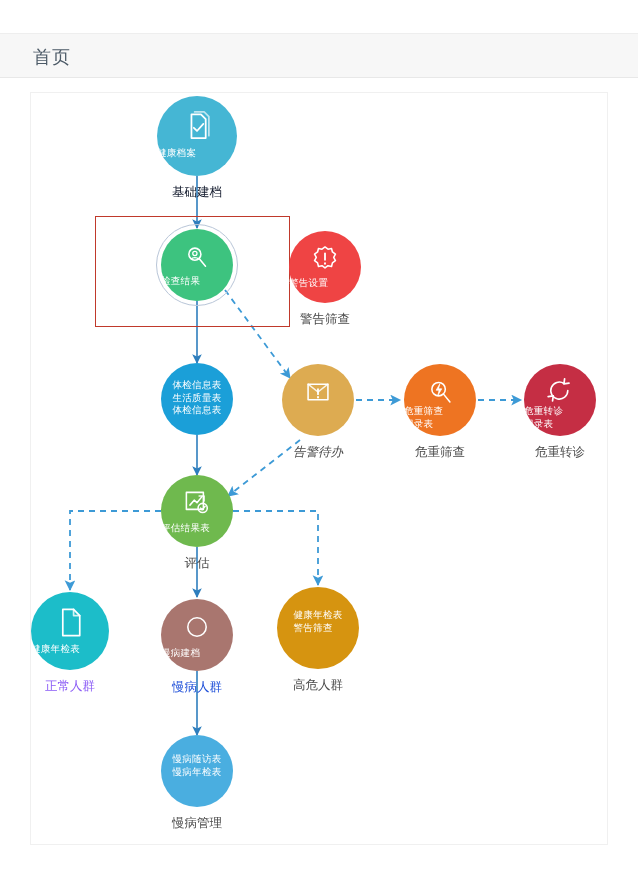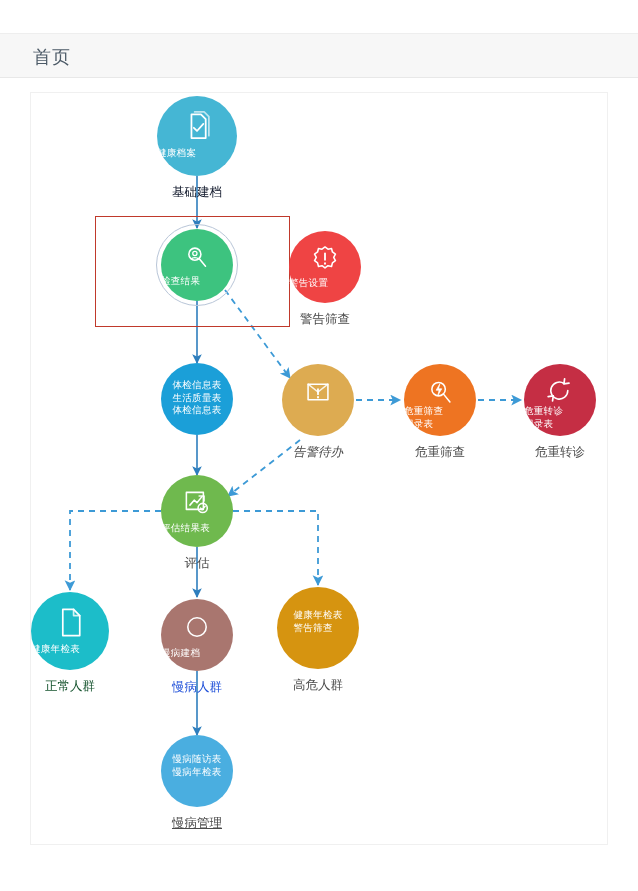--- a/index.html
+++ b/index.html
@@ -245,21 +245,21 @@
         <svg width="37" height="37" viewBox="0 0 48 48" class="glyph" style="margin-top: 12px;">
           <g fill="none" stroke="#ffffff" stroke-width="2.2" stroke-linecap="round" stroke-linejoin="round">
             <path d="M14 7 h14 l8 8 v26 h-22 z"></path>
             <path d="M28 7 v8 h8" opacity=".8"></path>
           </g>
         </svg>
         <div class="intext" style="font-size: 9.5px; margin-top: 1px; position: absolute; top: 50px; left: 0px; width: 100%;">
           <div>健康年检表</div>
         </div>
       </div>
-      <div class="caption" style="top: 86px; color: #14532d;">
+      <div class="caption" style="top: 86px; color: #8b5cf6;">
         <div>正常人群</div>
       </div>
     </div>
     <div class="node" style="left: 197px; top: 635px;">
       <div class="bubble" style="width: 72px; height: 72px; background: rgb(169, 118, 111);">
         <svg width="34" height="34" viewBox="0 0 48 48" class="glyph" style="margin-top: 11px;">
           <g fill="none" stroke="#ffffff" stroke-width="2.2" stroke-linecap="round" stroke-linejoin="round">
             <circle cx="24" cy="24" r="13"></circle>
           </g>
         </svg>
@@ -282,17 +282,17 @@
         <div>高危人群</div>
       </div>
     </div>
     <div class="node" style="left: 197px; top: 771px;">
       <div class="bubble" style="width: 72px; height: 72px; background: rgb(74, 174, 224);">
         <div class="intext" style="font-size: 9.5px; margin-top: 18px;">
           <div>慢病随访表</div>
           <div>慢病年检表</div>
         </div>
       </div>
-      <div class="caption" style="top: 80px; color: rgb(74, 74, 74); text-decoration: underline;">
+      <div class="caption" style="top: 80px; color: rgb(74, 74, 74);">
         <div>慢病管理</div>
       </div>
     </div>
   </div>
 
 </body></html>

